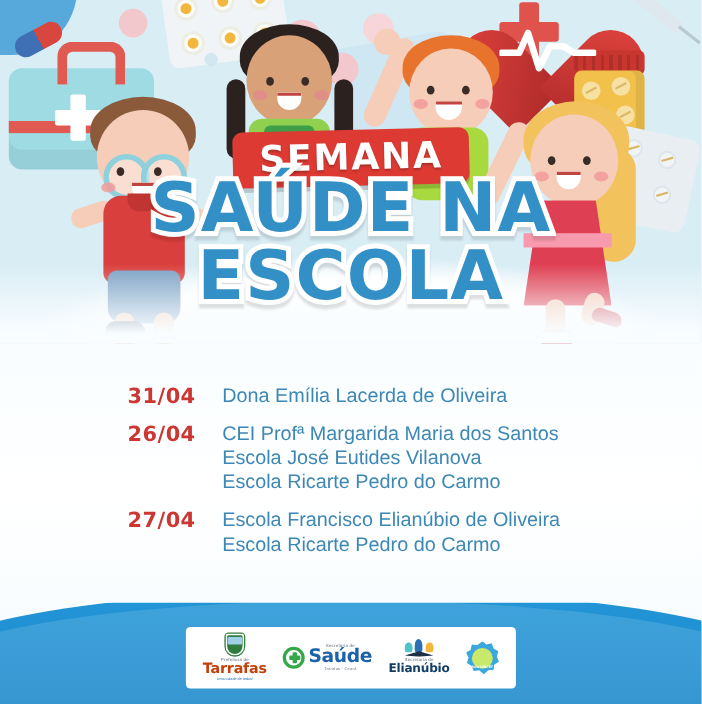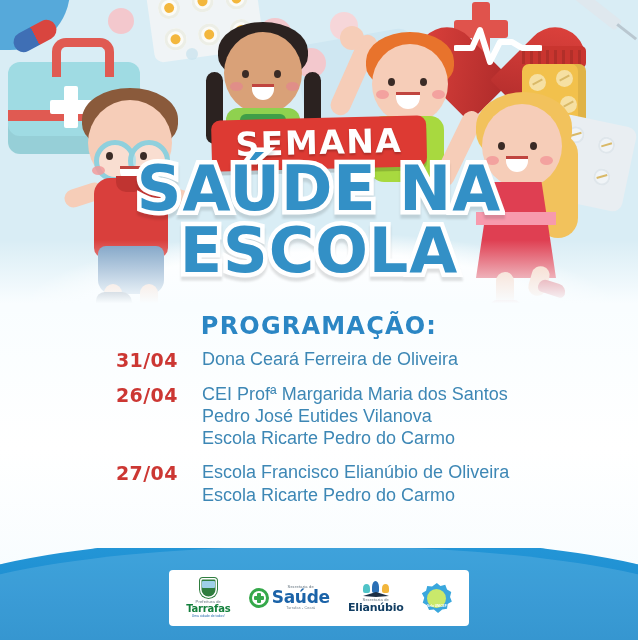--- a/index.html
+++ b/index.html
@@ -148,21 +148,21 @@
     width:300px;height:56px;background:#fff;border-radius:4px;display:flex;
     align-items:center;justify-content:space-around;padding:0 8px;box-sizing:border-box;}
   .logo{display:flex;flex-direction:column;align-items:center;justify-content:center;line-height:1;}
   .lg-title{font-weight:bold;font-family:"DejaVu Sans",sans-serif;}
   .lg-sub{font-size:3.6px;color:#6b7a86;letter-spacing:.2px;margin-top:1px;}
   .lg-pre{font-size:4px;color:#5a6a76;letter-spacing:.2px;}
 
   .shield{width:17px;height:20px;background:#2f7d3e;border-radius:3px 3px 9px 9px;
     box-shadow:inset 0 0 0 1.5px #fff, 0 0 0 1px #2f7d3e;margin-bottom:2px;position:relative;}
   .shield::after{content:"";position:absolute;left:2px;top:3px;width:13px;height:7px;background:#9fd0e8;border-radius:1px;}
-  .tarrafas{font-size:10px;color:#15803d;letter-spacing:-.2px;}
+  .tarrafas{font-size:13px;color:#c2410c;letter-spacing:-.2px;}
   .tag{font-size:3.4px;color:#2a6fae;margin-top:1px;}
 
   .greenring{width:20px;height:20px;border-radius:50%;border:3.5px solid #35a84a;
     position:relative;margin-right:3px;box-sizing:border-box;}
   .greenring::before,.greenring::after{content:"";position:absolute;background:#35a84a;border-radius:1px;}
   .greenring::before{left:5.5px;top:1.5px;width:4px;height:10px;}
   .greenring::after{left:2.5px;top:4.5px;width:10px;height:4px;}
   .saude{font-size:17px;color:#1b63a8;letter-spacing:-.3px;}
 
   .edubook{width:26px;height:13px;position:relative;margin-bottom:1px;}
@@ -312,36 +312,35 @@
     <span>SEMANA</span>
   </div>
 
   <div class="bigtitle t1">
     <i>SAÚDE NA</i>
   </div>
   <div class="bigtitle t2">
     <i>ESCOLA</i>
   </div>
 
-  <div class="prog">PROGRAMAÇÃO:</div>
 
   <div class="sched">
 
     <div class="grp">
       <div class="date">31/04</div>
       <div class="schools">
-        <div class="school">Dona Ceará Ferreira de Oliveira</div>
+        <div class="school">Dona Emília Lacerda de Oliveira</div>
       </div>
     </div>
 
     <div class="grp">
       <div class="date">26/04</div>
       <div class="schools">
         <div class="school">CEI Profª Margarida Maria dos Santos</div>
-        <div class="school">Pedro José Eutides Vilanova</div>
+        <div class="school">Escola José Eutides Vilanova</div>
         <div class="school">Escola Ricarte Pedro do Carmo</div>
       </div>
     </div>
 
     <div class="grp">
       <div class="date">27/04</div>
       <div class="schools">
         <div class="school">Escola Francisco Elianúbio de Oliveira</div>
         <div class="school">Escola Ricarte Pedro do Carmo</div>
       </div>

